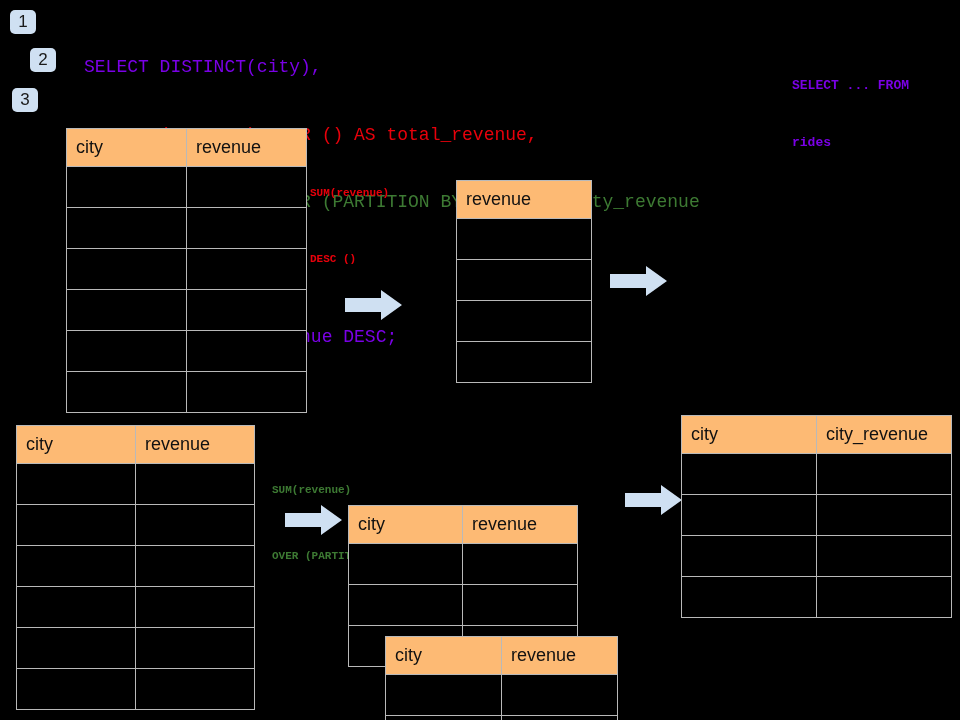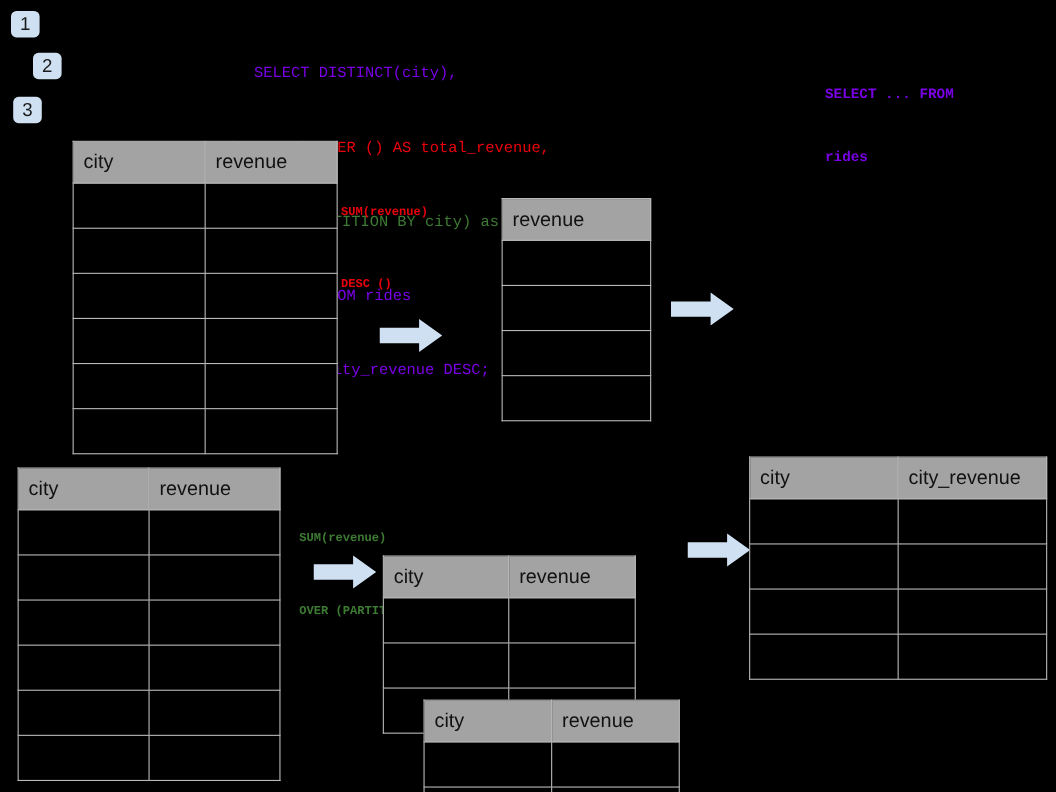--- a/index.html
+++ b/index.html
@@ -35,39 +35,39 @@
     text-align: center;
     width: 26px;
     height: 24px;
     z-index: 30;
   }
 
   
   .sql {
     position: absolute;
     font-family: "Liberation Mono", monospace;
-    font-size: 14px;
+    font-size: 18px;
     line-height: 22.5px;
     white-space: pre;
     letter-spacing: 0px;
-    text-align: center;
   }
   .sql-line { white-space: pre; }
   .c-purple { color: #7a00e6; }
   .c-red    { color: #e8000b; }
   .c-green  { color: #3d7a33; }
 
   .sidelabel {
     position: absolute;
     font-family: "Liberation Mono", monospace;
     font-size: 13px;
     line-height: 19px;
     font-weight: bold;
     color: #7a00e6;
     white-space: pre;
+    margin-left: 42px;
   }
 
   
   .annot {
     position: absolute;
     font-family: "Liberation Mono", monospace;
     font-size: 11px;
     line-height: 22px;
     font-weight: bold;
     white-space: pre;
@@ -83,21 +83,21 @@
     table-layout: fixed;
   }
   .tbl td {
     border: 1px solid #b9b9b9;
     background: #000000;
     padding: 0;
     height: 40px;
   }
   .tbl th {
     border: 1px solid #b9b9b9;
-    background: #a3a3a3;
+    background: #fdba74;
     color: #111111;
     font-family: "Liberation Sans", sans-serif;
     font-size: 18px;
     font-weight: normal;
     text-align: left;
     padding: 0 0 0 9px;
     height: 37px;
   }
 
   

